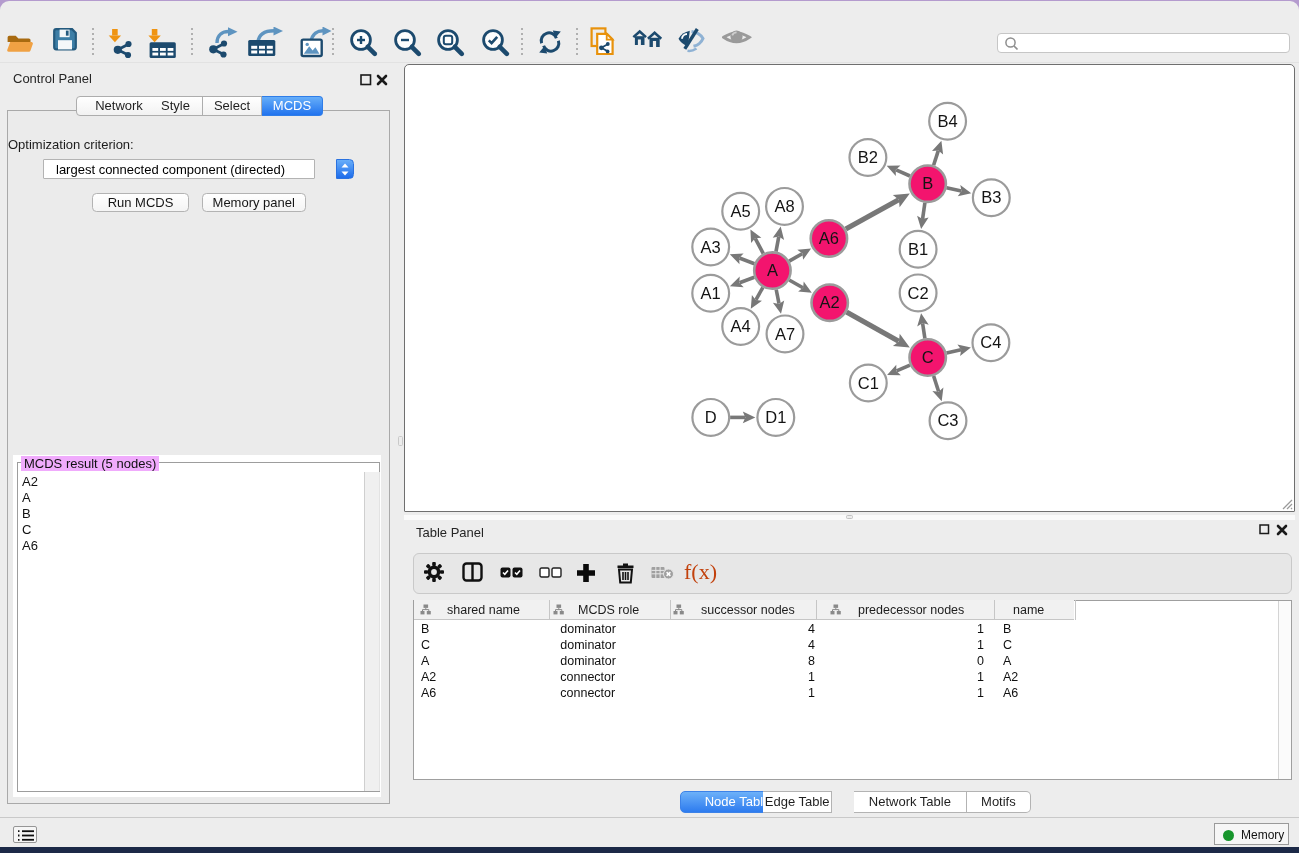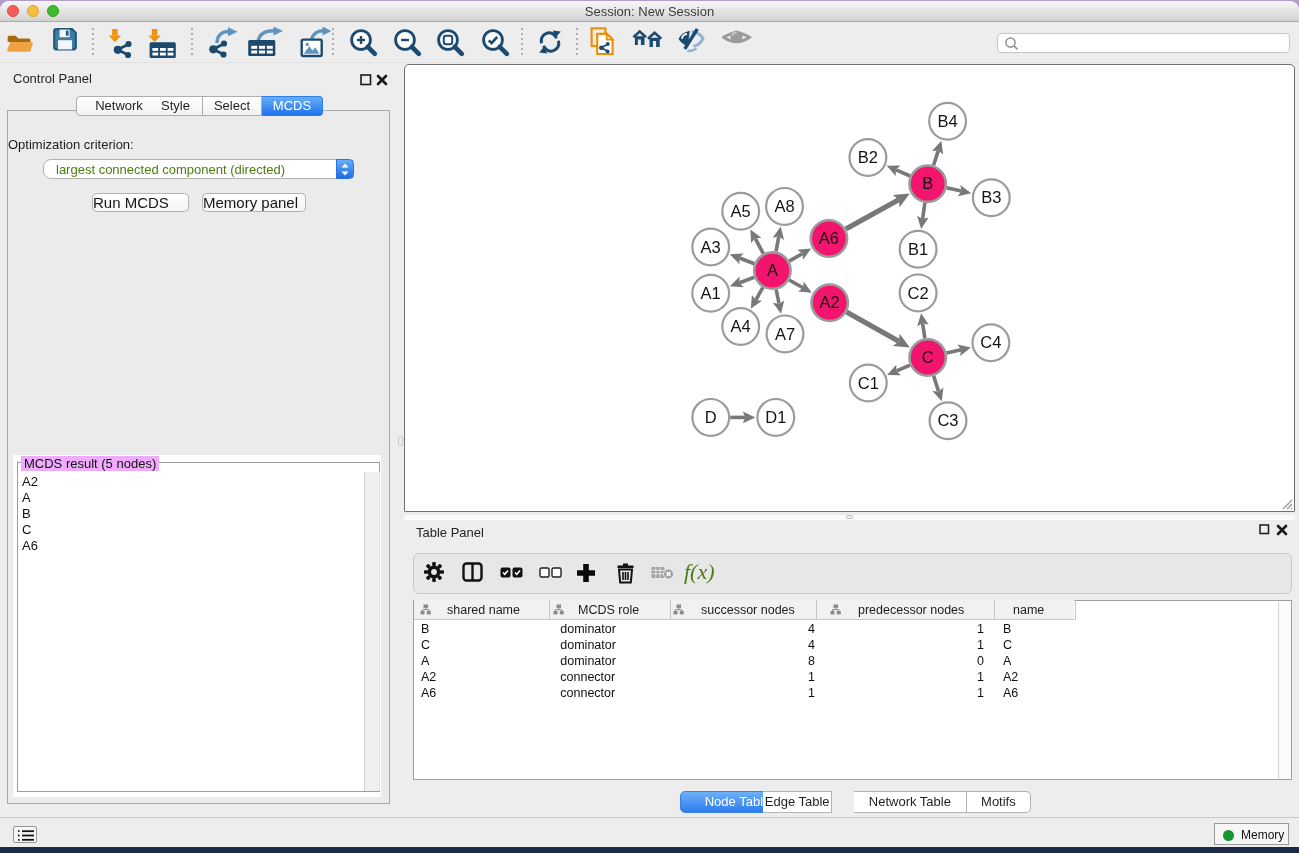--- a/index.html
+++ b/index.html
@@ -15,23 +15,23 @@
 .tbi{position:absolute;top:7px}
 .tsep{position:absolute;top:6px;height:30px;width:2px;background:repeating-linear-gradient(#b0b0b0 0 2px,rgba(0,0,0,0) 2px 5px)}
 #searchbox{position:absolute;left:997px;top:11px;width:293px;height:20px;background:#fff;border:1px solid #c6c6c6;border-radius:4px}
 #cpanel-title{position:absolute;left:13px;top:70px;font-size:13px;color:#252525}
 .wicon{position:absolute;color:#1a1a1a}
 #tabs{position:absolute;left:76px;top:95px;height:20px;z-index:3}
 .tab{position:absolute;top:0;height:20px;border:1px solid #adadad;background:linear-gradient(#ffffff,#f2f2f2);font-size:13px;color:#1f1f1f;text-align:center;line-height:18px}
 .tabsel{background:linear-gradient(#66aef9,#2173ee);color:#fff;border-color:#2f7de8}
 #cpbox{position:absolute;left:7px;top:109px;width:383px;height:694px;border:1px solid #a9a9a9;background:#ebebeb}
 #optlabel{position:absolute;left:8px;top:136px;width:383px;text-align:left;font-size:13px;color:#1c1c1c}
-#dropdown{position:absolute;left:43px;top:158px;width:311px;height:20px;background:#fff;border:1px solid #b3b3b3;border-radius:8px;font-size:13px;color:#4d7c0f;line-height:19px;padding-left:12px}
+#dropdown{position:absolute;left:43px;top:158px;width:272px;height:20px;background:#fff;border:1px solid #b3b3b3;border-radius:1px;font-size:13px;color:#000000;line-height:19px;padding-left:12px}
 #dropstep{position:absolute;left:336px;top:158px;width:18px;height:20px;border-radius:0 4.5px 4.5px 0;background:linear-gradient(#68aef9,#1d6ceb);border:1px solid #2a72e0}
-.btn{position:absolute;height:19.5px;background:linear-gradient(#ffffff,#f4f4f4);border:1px solid #b3b3b3;border-radius:4.5px;font-size:15px;color:#161616;line-height:17px}
+.btn{position:absolute;height:19.5px;background:linear-gradient(#ffffff,#f4f4f4);border:1px solid #b3b3b3;border-radius:4.5px;font-size:13px;color:#161616;text-align:center;line-height:17px}
 #mcdswhite{position:absolute;left:13px;top:453.5px;width:368px;height:342px;background:#fff}
 #mcdsfield{position:absolute;left:17px;top:460.5px;width:362.5px;height:330px;border:1px solid #9d9d9d}
 #mcdslegend{position:absolute;left:21px;top:455px;background:#f0abfc;font-size:13px;color:#111;padding:0 3px}
 #mcdslist{position:absolute;left:22px;top:473px;font-size:13px;color:#111;line-height:16px}
 #mcdsscroll{position:absolute;left:363.5px;top:471px;width:16px;height:319px;background:#f0f0f0;border-left:1px solid #cfcfcf;border-right:1px solid #e3e3e3}
 #netwin{position:absolute;left:404px;top:63px;width:891px;height:448px;background:#fff;border:1px solid #6f6f6f;border-radius:5px 5px 1px 1px}
 #nettitle{position:absolute;left:0;top:0;width:100%;height:23px;border-radius:4px 4px 0 0;background:linear-gradient(#f4f4f4,#d9d9d9);border-bottom:1px solid #a5a5a5}
 #nettitle .t1{left:7px;top:5.5px;width:11px;height:11px;background:#f75d58;border:1px solid #e14640}
 #nettitle .t2{left:26.5px;top:5.5px;width:11px;height:11px;background:#f6bd41;border:1px solid #dfa123}
 #nettitle .t3{left:46px;top:5.5px;width:11px;height:11px;background:#3ebb2f;border:1px solid #2ca023}
@@ -54,26 +54,20 @@
 .thead{top:599px}
 .thsep{top:599px;height:19.5px}
 .thtext{position:absolute;top:601.5px;font-size:12.5px;color:#1d1d1d}
 .treeic{position:absolute;top:603px;width:12px;height:11px}
 .trow{line-height:16px}
 #tscroll{left:1277.5px;top:599.5px}
 </style></head>
 <body>
 <div id="deskTop"></div>
 <div id="win">
-<div id="titlebar">
-      <div class="tl t1"></div>
-      <div class="tl t2"></div>
-      <div class="tl t3"></div>
-      <div class="ttext">Session: New Session</div>
-    </div>
 <div id="toolbar">
 <svg class="tbi" style="left:6px" width="31" height="28" viewBox="0 0 31 28">
  <path d="M1.6 8.6c0-1.1.7-1.9 1.7-1.9h6.4l2.7 2.7h10.4c1 0 1.7.8 1.7 1.8v1.9H1.6z" fill="#a86a10"></path>
  <path d="M4.2 13.1h21.2c1.1 0 1.8 1 1.4 2l-2.3 6.4c-.3.8-1 1.3-1.8 1.3H2.7c-1.1 0-1.8-1-1.4-2z" fill="#f0a143"></path>
 </svg>
 <svg class="tbi" style="left:52px;top:5px" width="26" height="25" viewBox="0 0 26 25">
  <path d="M2.2 4.2c0-1.1.9-2 2-2h15.9l3.7 3.7v14.4c0 1.1-.9 2-2 2H4.2c-1.1 0-2-.9-2-2z" fill="#3d7ea6" stroke="#245a7e" stroke-width="2.2"></path>
  <rect x="7.6" y="2.6" width="10" height="7.6" fill="#f4f7f9"></rect>
         <rect x="13.9" y="3.6" width="2.7" height="5.1" fill="#245a7e"></rect>
  <rect x="6" y="13.2" width="14" height="9.2" fill="#f4f7f9"></rect>
@@ -392,21 +386,21 @@
       </g>
  <g stroke="#e7e7e7" stroke-width="1">
         <line x1="0.5" y1="4.4" x2="13.5" y2="4.4"></line>
         <line x1="0.5" y1="7.8" x2="13.5" y2="7.8"></line>
         <line x1="4.8" y1="1" x2="4.8" y2="12"></line>
         <line x1="9.1" y1="1" x2="9.1" y2="12"></line>
       </g>
  <circle cx="17.5" cy="8" r="5" fill="#a0a0a0" stroke="#e7e7e7" stroke-width="1"></circle>
  <path d="M15.6 6.1 L19.4 9.9 M19.4 6.1 L15.6 9.9" stroke="#fff" stroke-width="1.5"></path>
 </svg>
-<div style="position:absolute;left:684px;top:558px;width:40px;font-family:'Liberation Serif',serif;font-style:italic;font-size:22px;color:#4d7c0f">f(x)</div>
+<div style="position:absolute;left:684px;top:558px;width:40px;font-family:'Liberation Serif',serif;font-size:22px;color:#c2410c">f(x)</div>
 <div id="tblbox"></div>
 <div class="thead" style="left:414px;width:134.7px"></div>
 <div class="thead" style="left:548.7px;width:121.6px"></div>
 <div class="thead" style="left:670.3px;width:146.9px"></div>
 <div class="thead" style="left:817.2px;width:176.9px"></div>
 <div class="thead" style="left:994.1px;width:80.4px"></div>
 <div class="thsep" style="left:548.7px"></div>
 <div class="thsep" style="left:670.3px"></div>
 <div class="thsep" style="left:816.2px"></div>
 <div class="thsep" style="left:994.1px"></div>

